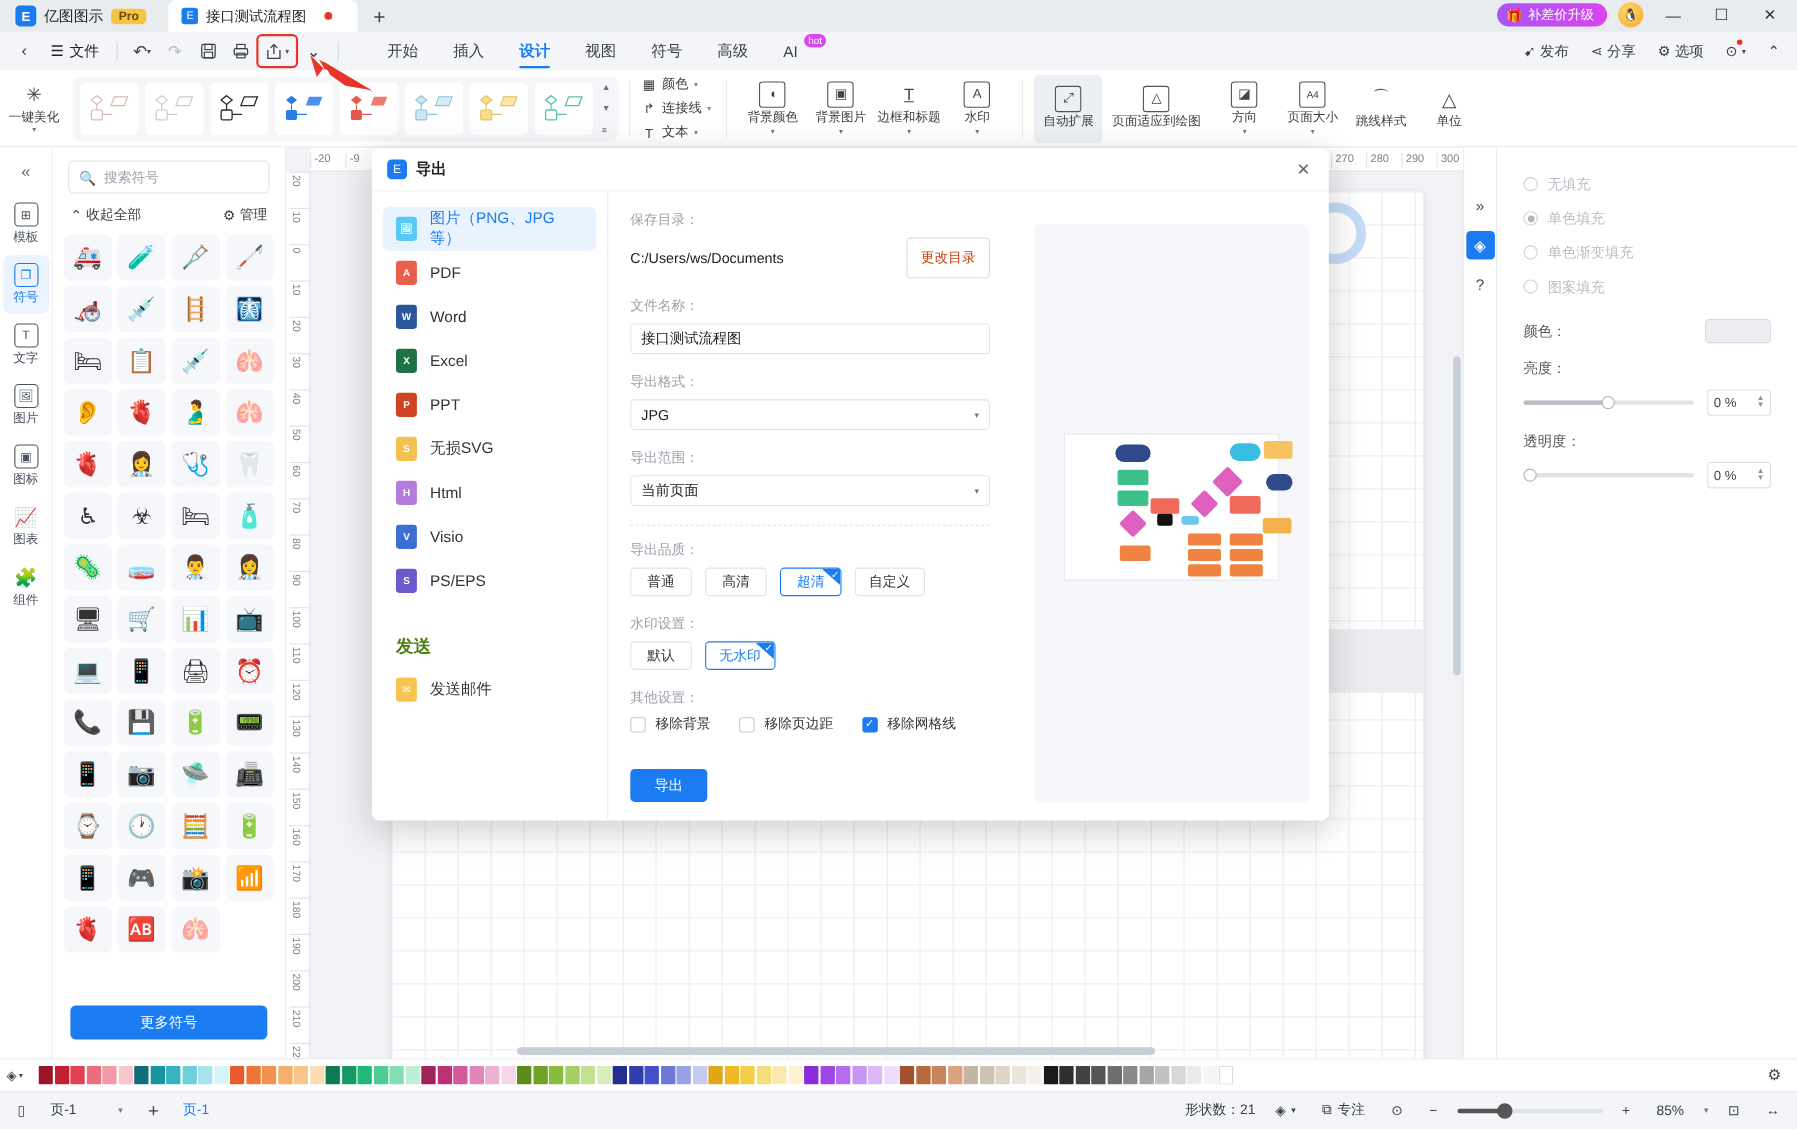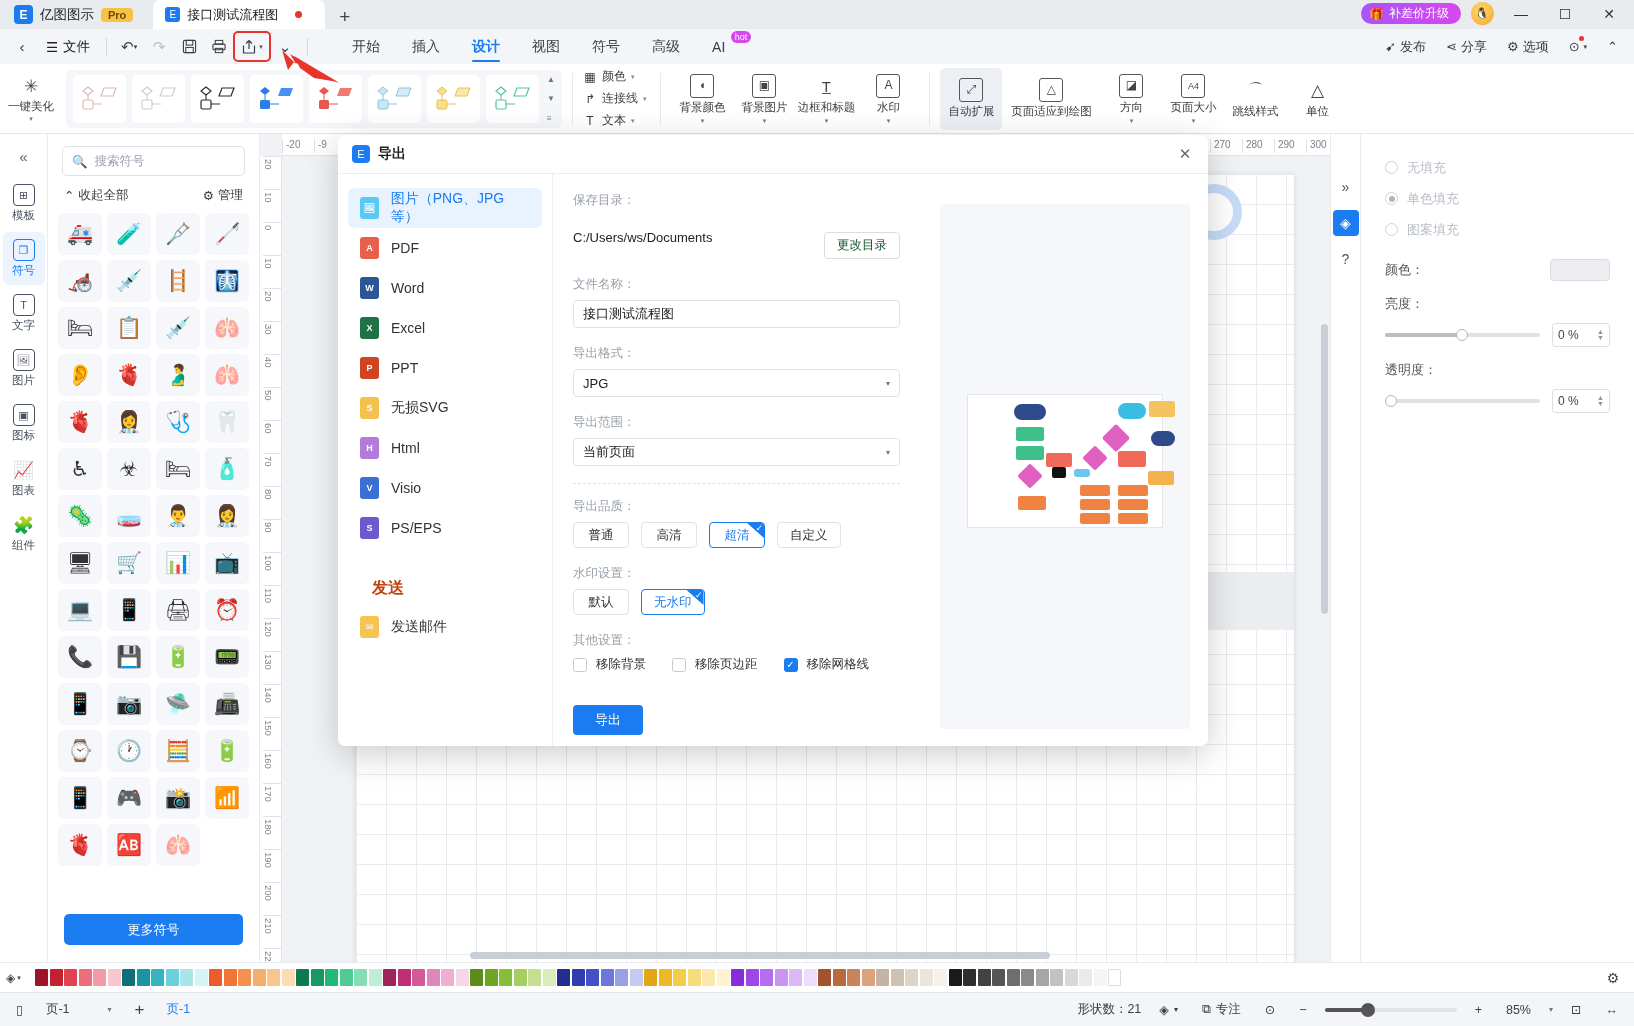--- a/index.html
+++ b/index.html
@@ -161,27 +161,27 @@
     display:flex;align-items:center;justify-content:center;}
   .modal-title{font-size:14px;color:#222;font-weight:bold;}
   .modal-close{position:absolute;right:12px;top:8px;width:22px;height:22px;display:flex;align-items:center;
     justify-content:center;font-size:15px;color:#666;}
   .modal-body{flex:1;display:flex;border-top:1px solid #eceff2;min-height:0;}
   .modal-left{width:215px;border-right:1px solid #eceff2;padding:14px 10px;display:flex;flex-direction:column;}
   .fmt-item{height:40px;display:flex;align-items:center;gap:12px;padding:0 12px;border-radius:6px;font-size:14px;color:#333;}
   .fmt-item.active{background:#e9f3ff;color:#1a7cf0;}
   .fmt-ico{width:19px;height:22px;border-radius:3px;display:flex;align-items:center;justify-content:center;
     color:#fff;font-size:9px;font-weight:bold;position:relative;}
-  .send-head{font-size:16px;font-weight:bold;color:#c2410c;margin:30px 0 8px 24px;}
+  .send-head{font-size:16px;font-weight:bold;color:#4d7c0f;margin:30px 0 8px 12px;}
   .modal-right{flex:1;display:flex;min-width:0;}
   .form-col{width:385px;padding:18px 22px 0 20px;}
   .f-label{font-size:12.5px;color:#9aa1ab;margin-bottom:7px;}
   .f-path{font-size:13px;color:#222;}
-  .btn-outline{height:27px;border:1px solid #d9dde3;border-radius:4px;background:#fff;font-size:12.5px;
-    color:#14532d;display:inline-flex;align-items:center;justify-content:center;padding:0 12px;margin-top:16px;}
+  .btn-outline{height:37px;border:1px solid #d9dde3;border-radius:4px;background:#fff;font-size:12.5px;
+    color:#c2410c;display:inline-flex;align-items:center;justify-content:center;padding:0 12px;}
   .f-input{height:28px;border:1px solid #dfe3e8;border-radius:4px;display:flex;align-items:center;
     padding:0 9px;font-size:13px;color:#222;}
   .f-select{height:28px;border:1px solid #dfe3e8;border-radius:4px;display:flex;align-items:center;
     padding:0 9px;font-size:13px;color:#222;justify-content:space-between;}
   .dashed{border-top:1px dashed #dde1e6;margin:17px 0 14px;}
   .chip-row{display:flex;gap:12px;}
   .chip{height:26px;min-width:56px;border:1px solid #dfe3e8;border-radius:4px;display:flex;align-items:center;
     justify-content:center;font-size:12.5px;color:#333;padding:0 12px;position:relative;background:#fff;}
   .chip.sel{border-color:#1a7cf0;color:#1a7cf0;}
   .chip.sel:after{content:"✓";position:absolute;right:0;top:0;width:15px;height:15px;background:#1a7cf0;
@@ -721,20 +721,24 @@
 
     <div class="rpanel">
       <div class="rp-body">
         <div class="rp-radio">
           <span class="radio"></span>
           <span>无填充</span>
         </div>
         <div class="rp-radio">
           <span class="radio on"></span>
           <span>单色填充</span>
+        </div>
+        <div class="rp-radio">
+          <span class="radio"></span>
+          <span>单色渐变填充</span>
         </div>
         <div class="rp-radio">
           <span class="radio"></span>
           <span>图案填充</span>
         </div>
 
         <div class="rp-row">
           <span>颜色：</span>
           <span class="color-swatch"></span>
         </div>

